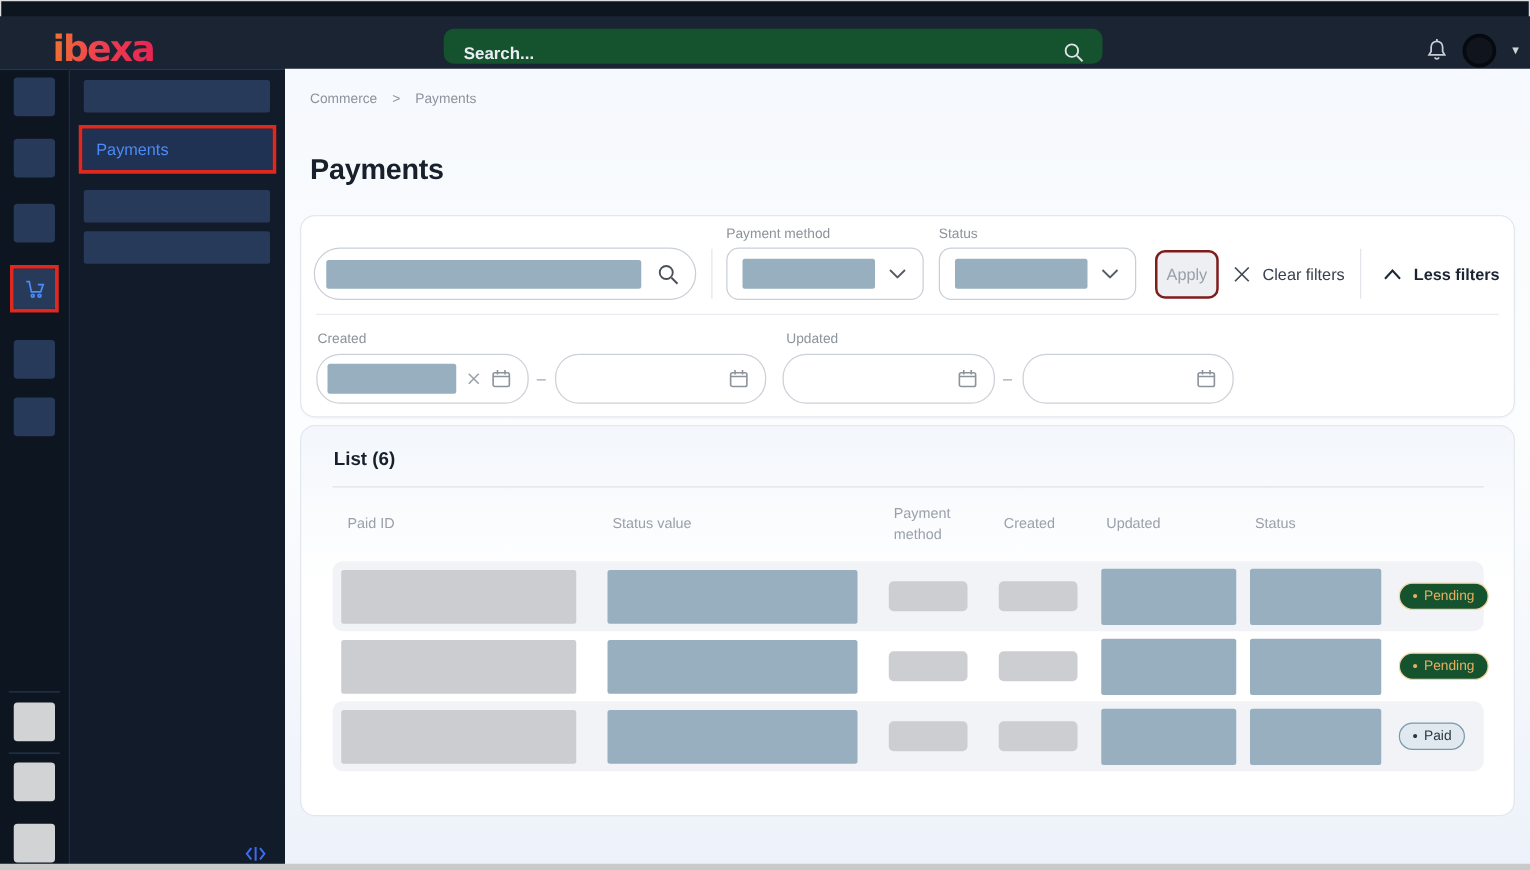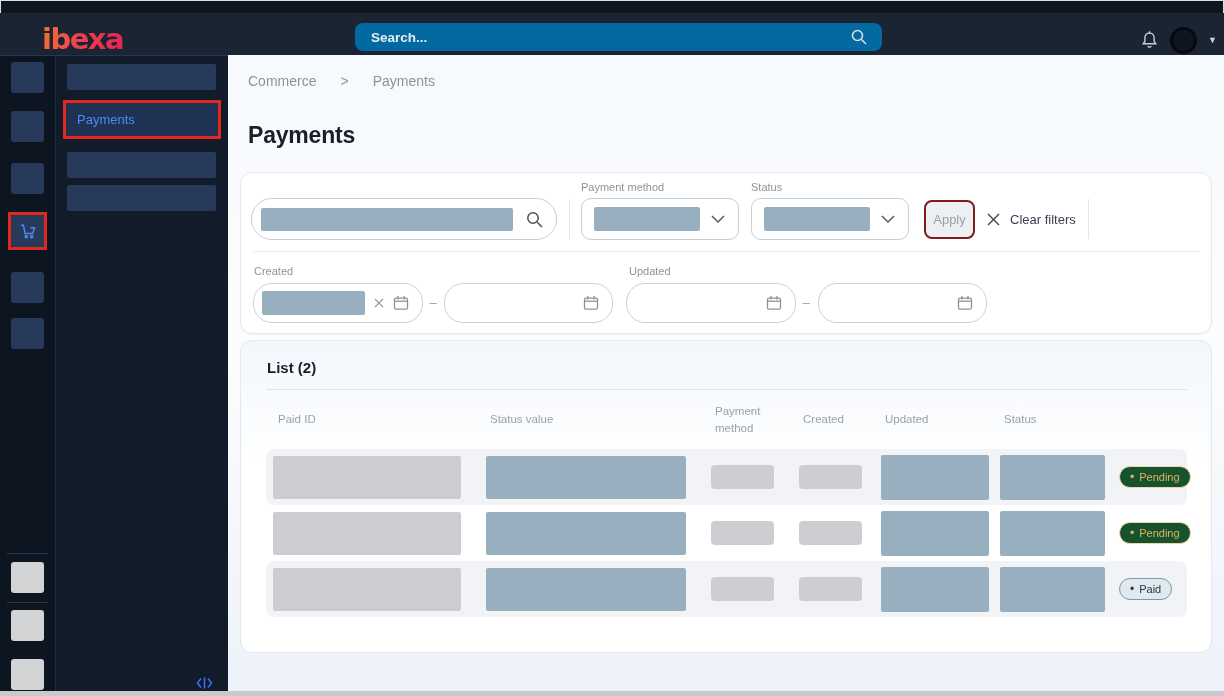--- a/index.html
+++ b/index.html
@@ -5,22 +5,22 @@
   * { box-sizing: border-box; }
   html,body { margin:0; padding:0; }
   body { width:1224px; height:696px; overflow:hidden; font-family:"Liberation Sans", sans-serif; background:#fff; }
   .screen { position:relative; width:1224px; height:696px; background:#0d1521; outline:1px solid #dcdddf; outline-offset:-1px; }
 
   
   .topbar { position:absolute; top:13px; left:0; width:100%; height:55px; background:#1a2433; }
   .logo { position:absolute; left:42px; top:9px; font-family:"DejaVu Sans", sans-serif; font-size:29px; font-weight:800; letter-spacing:-1.5px;
           background:linear-gradient(100deg,#f0752f 0%,#ee4150 45%,#e82553 95%);
           -webkit-background-clip:text; background-clip:text; color:transparent; cursor:pointer; }
-  .search-wrap { position:absolute; left:355px; top:10px; width:527px; height:28px; background:#0369a1; border-radius:8px;
-                 display:flex; align-items:center; padding:0 14px; }
+  .search-wrap { position:absolute; left:355px; top:10px; width:527px; height:28px; background:#14532d; border-radius:8px;
+                 display:flex; align-items:flex-end; padding:0 14px; }
   .search-wrap input { flex:1; background:transparent; border:none; outline:none; color:#eef1f5; font-size:13.5px; font-weight:700; font-family:"Liberation Sans", sans-serif; }
   .search-wrap input::placeholder { color:#e9edf3; opacity:1; }
   .top-right { position:absolute; right:7px; top:0; height:55px; display:flex; align-items:center; gap:11px; }
   .avatar { width:27px; height:27px; border-radius:50%; background:#10151d; border:3px solid #060a10; }
   .caret { color:#cfd4db; font-size:9px; line-height:1; }
 
   
   .rail { position:absolute; top:55px; left:0; width:55px; bottom:0; background:#0d1521; border-top:1px solid #23365a; }
   .rail-item { position:absolute; left:11px; width:33px; height:31px; background:#283a59; border-radius:3px; cursor:pointer; }
   .rail-item.light { background:#d2d3d5; }
@@ -32,21 +32,21 @@
   .sidenav { position:absolute; top:55px; left:55px; width:173px; bottom:0; background:#121b2a; border-top:1px solid #23365a; border-left:1px solid #1d2b44; }
   .nav-item { position:absolute; left:11px; width:149px; height:26px; background:#283a59; border-radius:2px; cursor:pointer; }
   .nav-hl { position:absolute; left:7px; top:44px; width:158px; height:39px; border:3px solid #e0281e; background:#121b2a; }
   .nav-payments { width:152px; height:33px; background:#203254; display:flex; align-items:center; padding-left:11px; cursor:pointer; }
   .nav-payments span { color:#4b8bf5; font-size:13px; }
   .collapse { position:absolute; right:15px; bottom:6px; cursor:pointer; }
 
   
   .main { position:absolute; top:55px; left:228px; right:0; bottom:0;
           background:linear-gradient(180deg,#f6f9fd 0%,#fcfdfe 45%,#edf2fa 100%); }
-  .breadcrumb { position:absolute; left:20px; top:18px; font-size:14px; color:#8d939b; display:flex; gap:24px; align-items:center; }
+  .breadcrumb { position:absolute; left:20px; top:18px; font-size:11px; color:#8d939b; display:flex; gap:12px; align-items:center; }
   .breadcrumb .crumb-link { cursor:pointer; }
   .page-title { position:absolute; left:20px; top:67px; margin:0; font-size:23px; font-weight:700; color:#18202c; letter-spacing:-0.2px; }
 
   
   .filters-panel { position:absolute; left:12px; right:12px; top:117px; height:162px; background:#fff;
                    border:1px solid #e3e7ee; border-radius:12px; box-shadow:0 1px 2px rgba(20,30,50,.03); }
   .frow1 { position:relative; height:78px; }
   .f-search { position:absolute; left:10px; top:25px; width:306px; height:42px; border:1px solid #c9cfd7; border-radius:21px;
               display:flex; align-items:center; gap:12px; padding:0 12px 0 9px; cursor:text; }
   .blk { background:#98afc0; border-radius:2px; }
@@ -219,20 +219,28 @@
             <svg width="15" height="15" viewBox="0 0 15 15" stroke="#434b57" stroke-width="1.4">
               <line x1="2" y1="2" x2="13" y2="13"></line>
                 <line x1="13" y1="2" x2="2" y2="13"></line>
             </svg>
           </span>
           <span>Clear filters</span>
         </div>
 
         <div class="vdiv" style="left:847px"></div>
 
+        <div class="less-group">
+          <span>
+            <svg width="14" height="9" viewBox="0 0 14 9" fill="none" stroke="#1f2835" stroke-width="1.7">
+              <path d="M1 8 L7 1.5 L13 8"></path>
+            </svg>
+          </span>
+          <span>Less filters</span>
+        </div>
       </div>
 
       <div class="frow-div"></div>
 
       <div class="frow2">
         <span class="flabel2" style="left:13px">Created</span>
 
         <div class="dinput" style="left:12px; width:170px;">
           <div class="blk"></div>
           <span>
@@ -286,21 +294,21 @@
               <line x1="5" y1="1" x2="5" y2="4.5"></line>
                 <line x1="11" y1="1" x2="11" y2="4.5"></line>
                 <line x1="1.5" y1="6.2" x2="14.5" y2="6.2"></line>
             </svg>
           </span>
         </div>
       </div>
     </section>
 
     <section class="list-panel">
-      <h2 class="list-title">List (2)</h2>
+      <h2 class="list-title">List (6)</h2>
       <div class="list-div"></div>
 
       <div class="thead">
         <div>Paid ID</div>
         <div>Status value</div>
         <div>Payment method</div>
         <div>Created</div>
         <div>Updated</div>
         <div>Status</div>
       </div>

